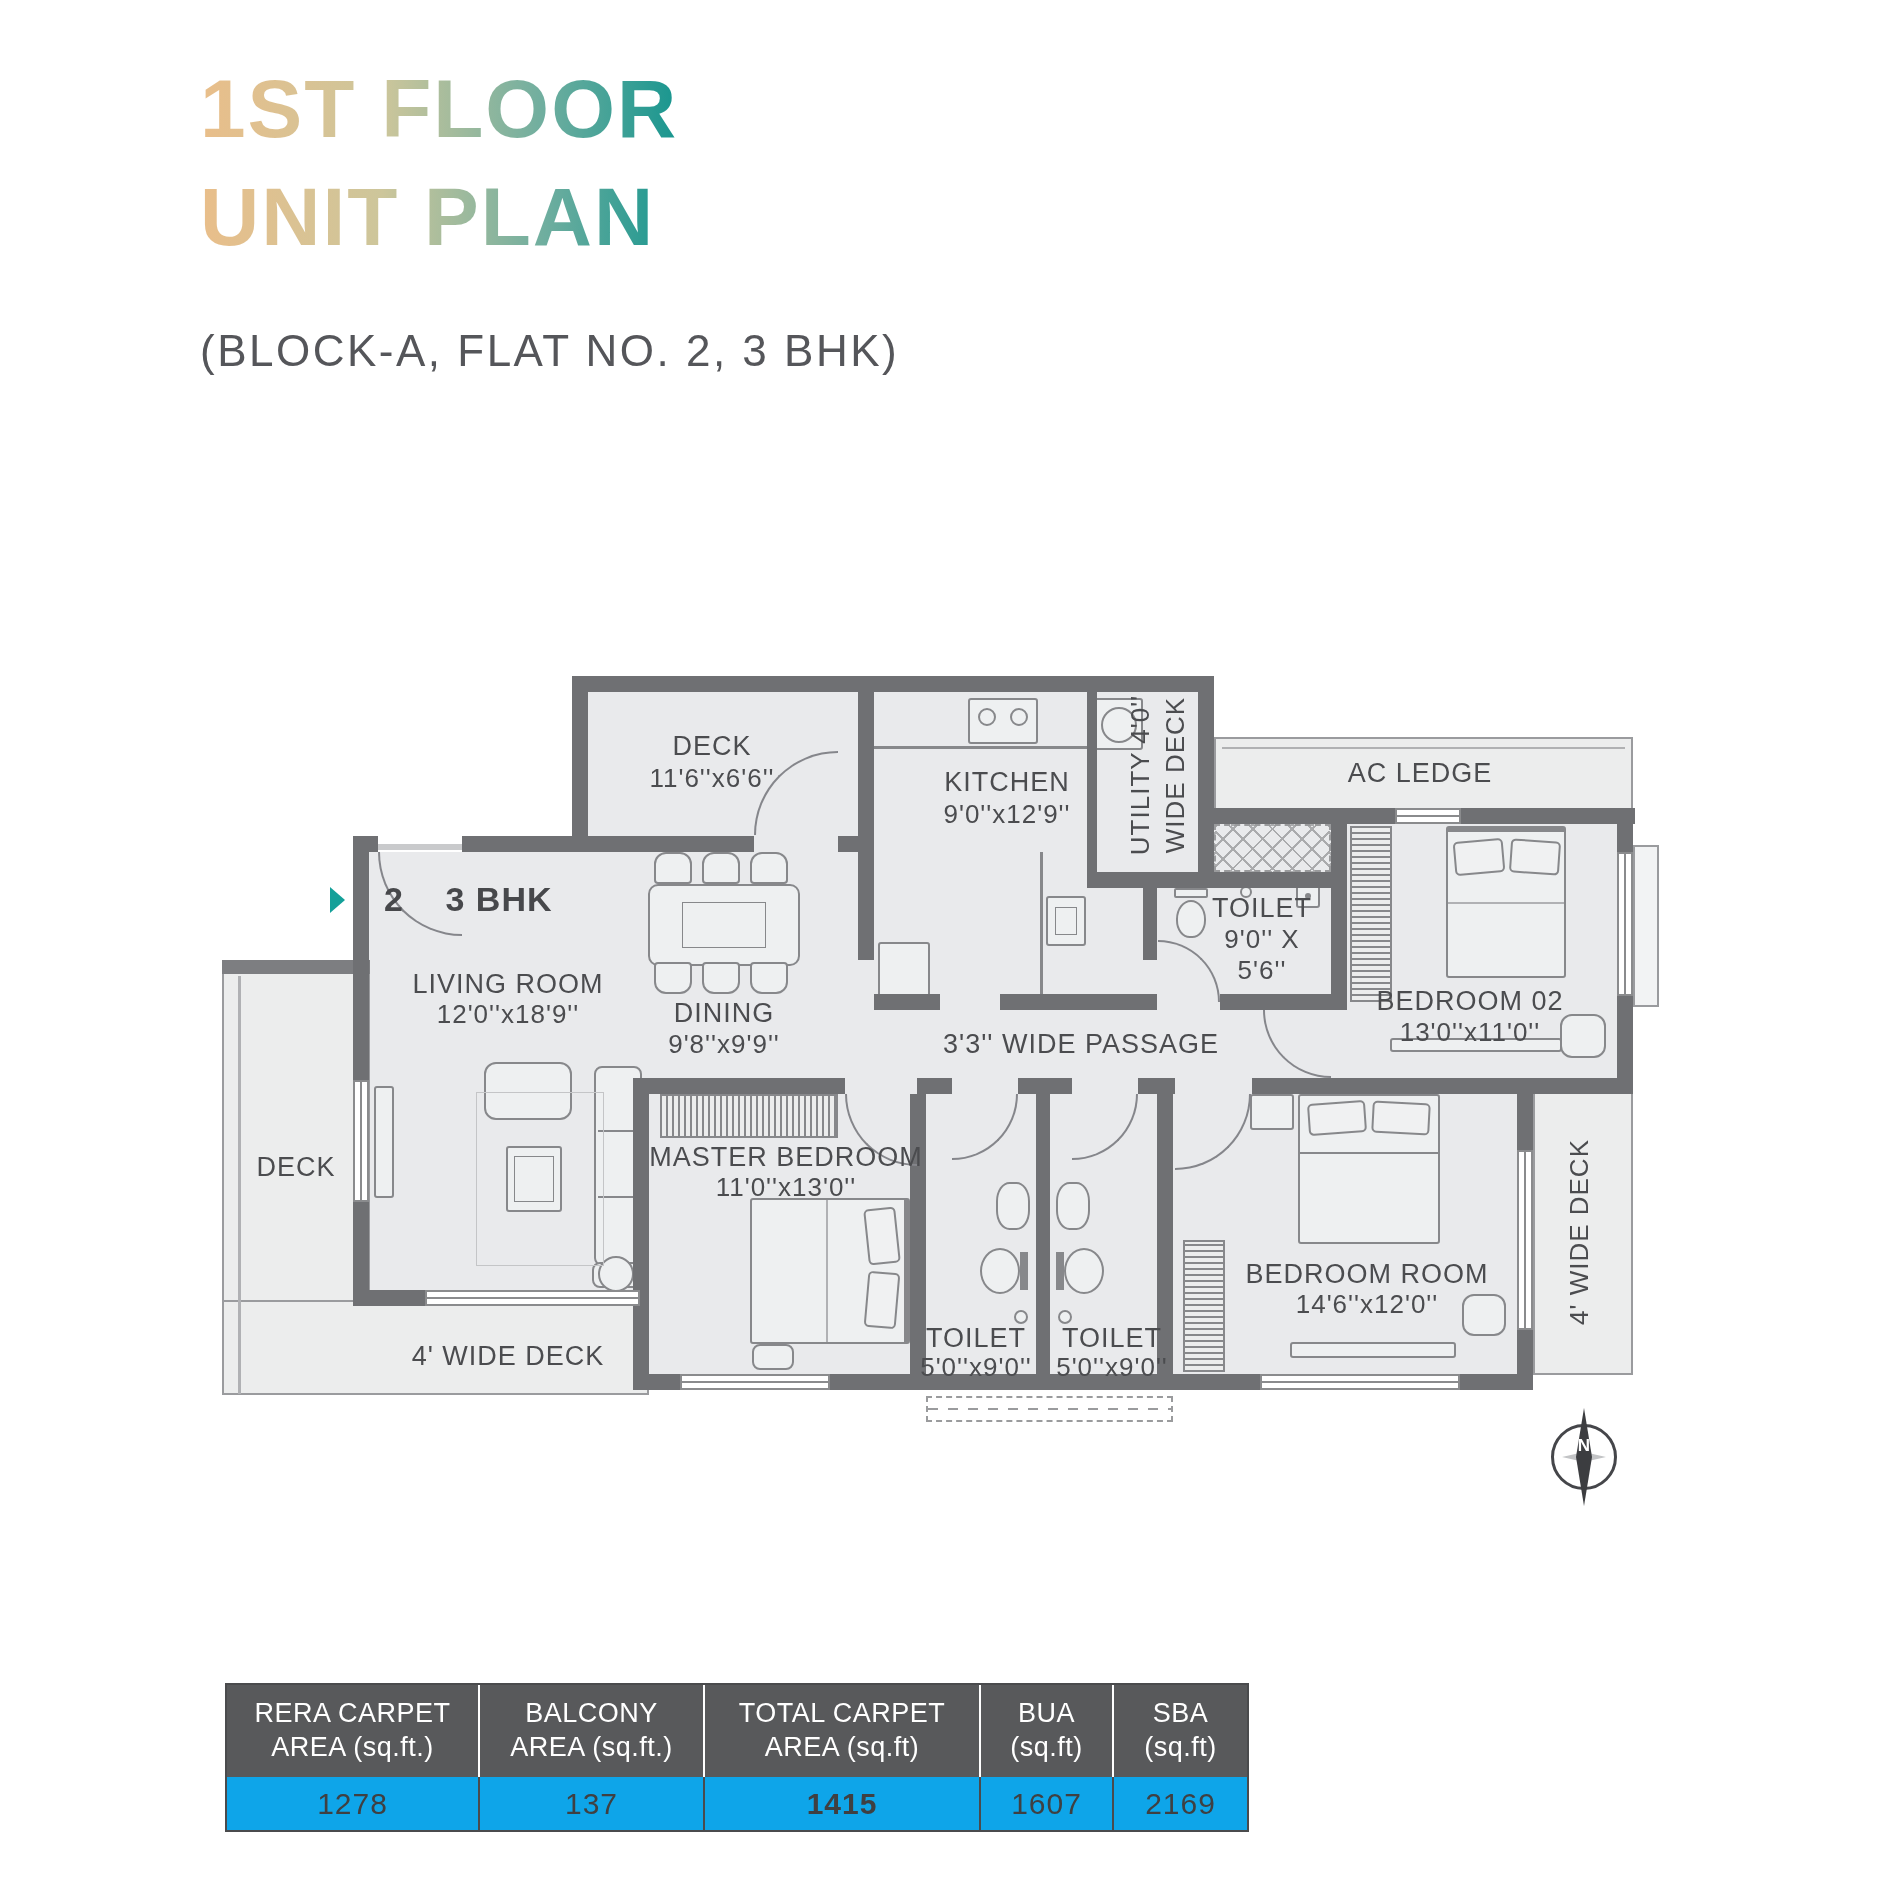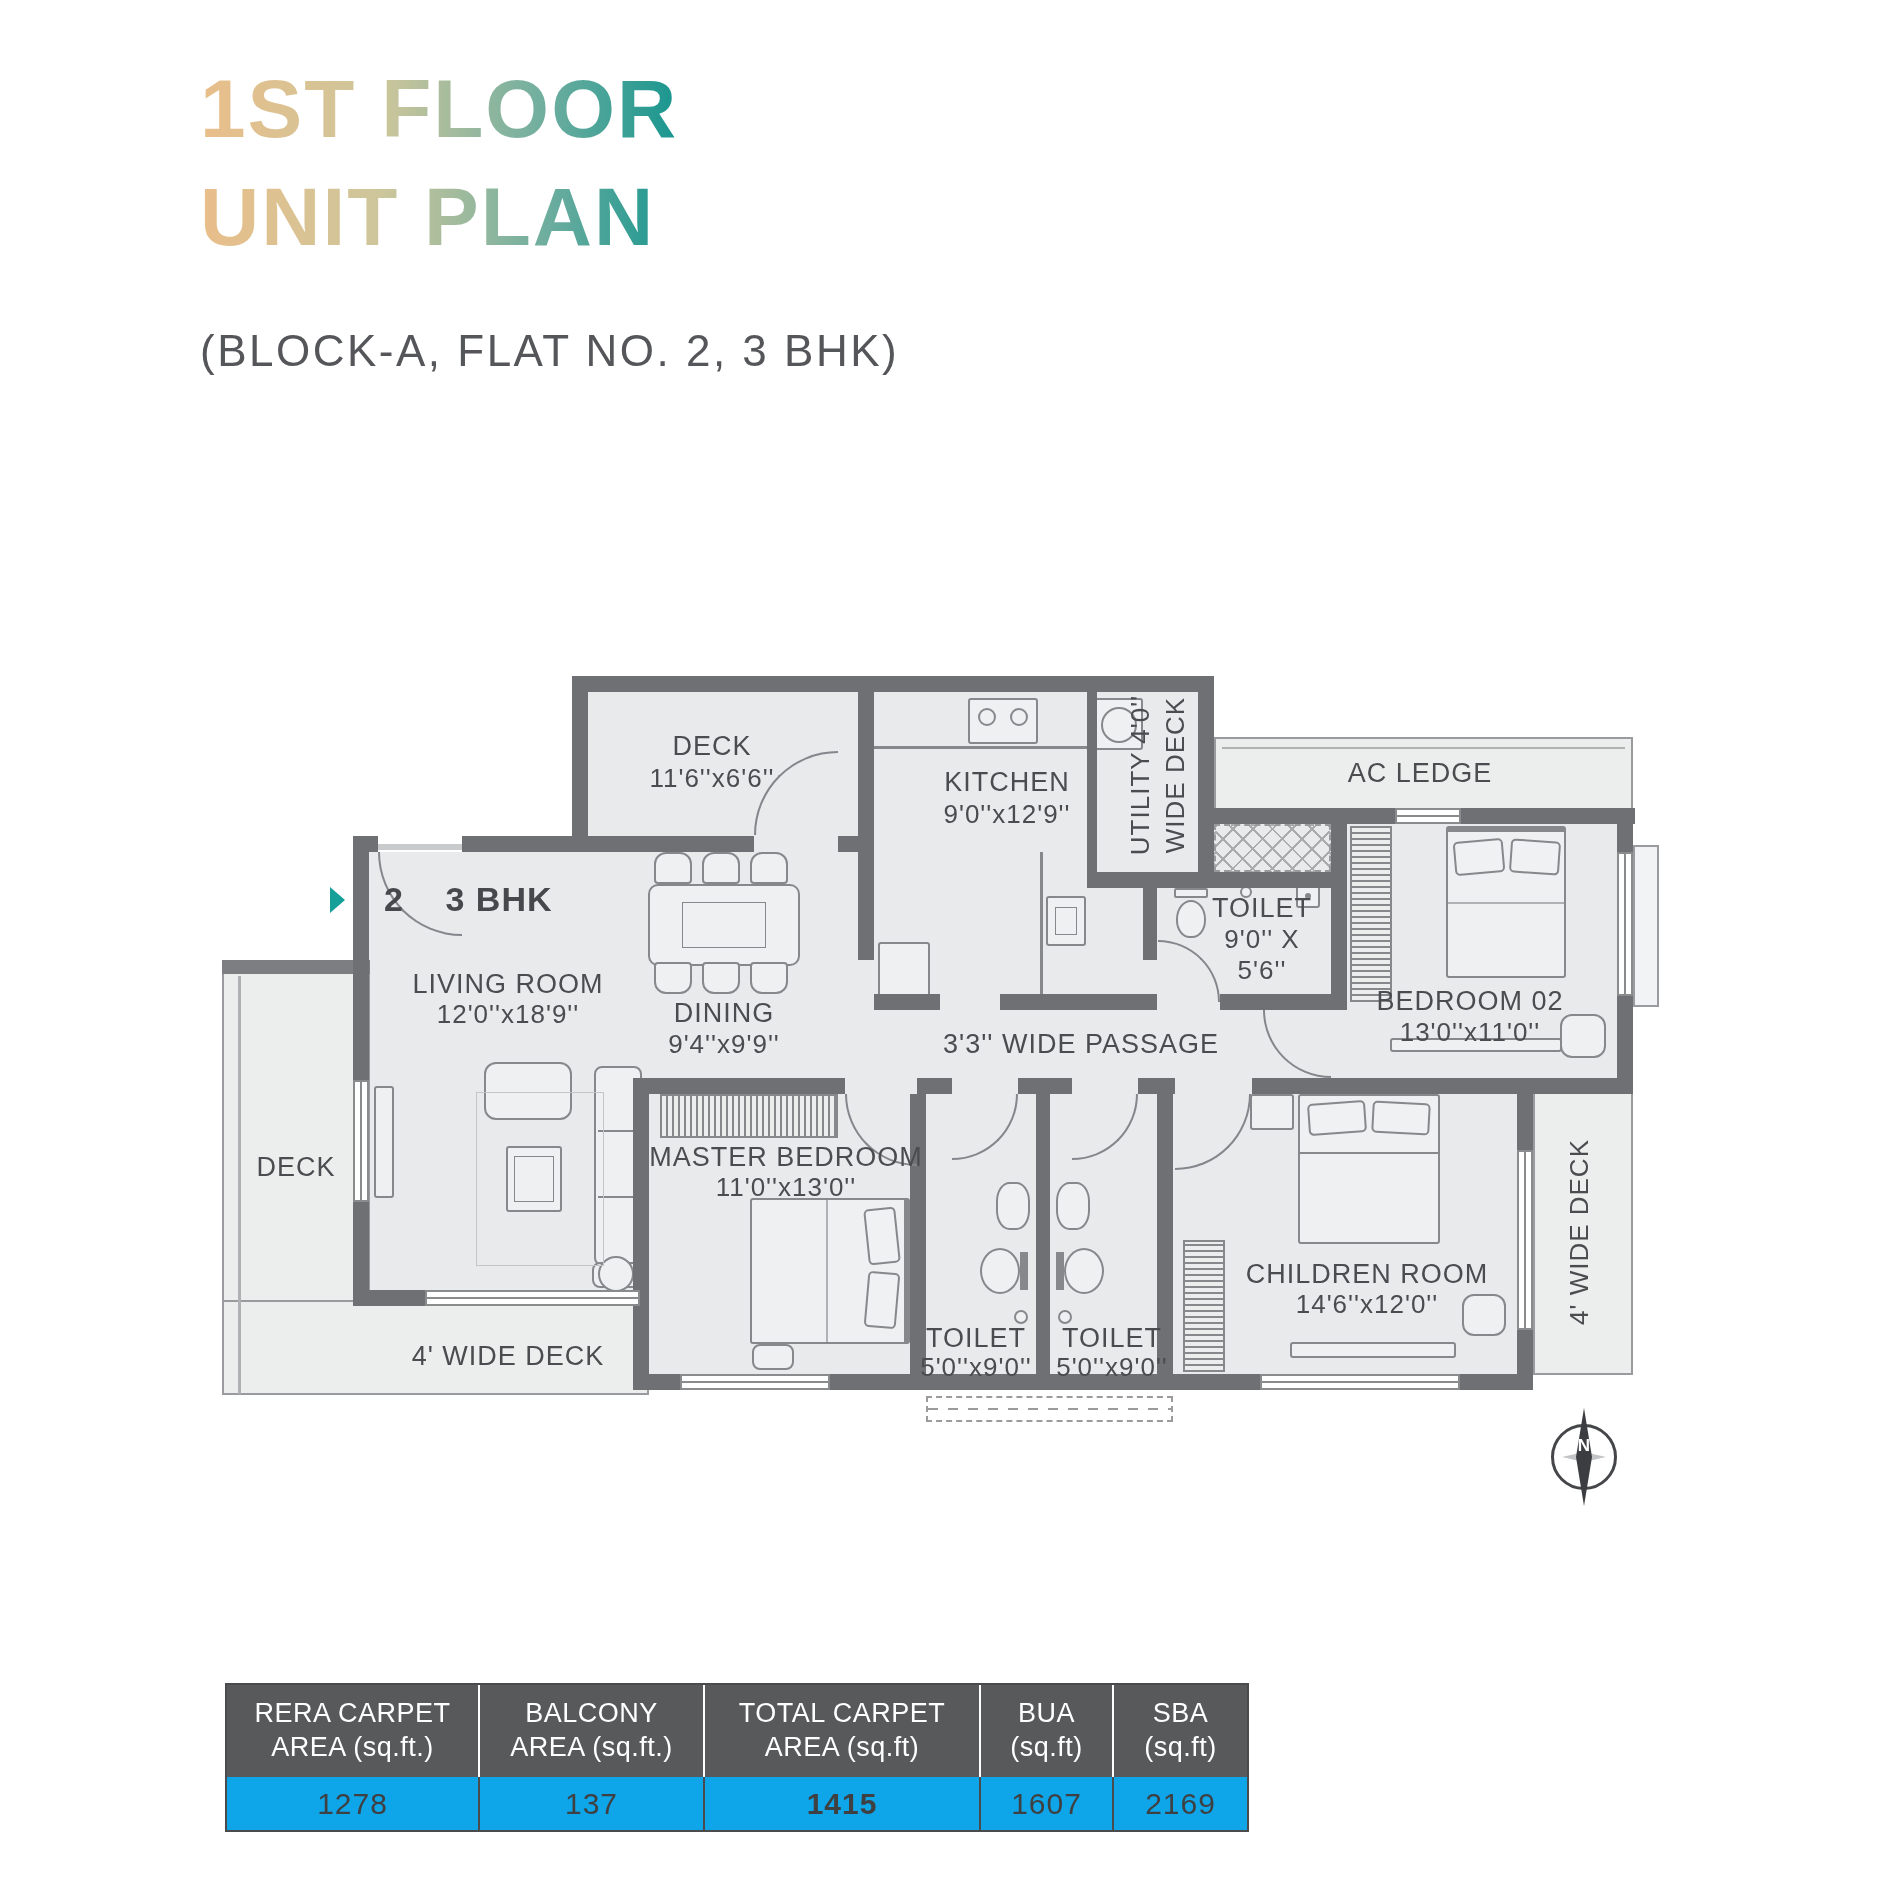--- a/index.html
+++ b/index.html
@@ -227,30 +227,30 @@
   </div>
   <div class="lbl" style="left:1420px;top:773px;">AC LEDGE</div>
   <div class="lbl" style="left:1262px;top:908px;">TOILET</div>
   <div class="lbl dims" style="left:1262px;top:939px;">9'0'' X</div>
   <div class="lbl dims" style="left:1262px;top:970px;">5'6''</div>
   <div class="lbl" style="left:1470px;top:1001px;">BEDROOM 02</div>
   <div class="lbl dims" style="left:1470px;top:1032px;">13'0''x11'0''</div>
   <div class="lbl" style="left:508px;top:984px;">LIVING ROOM</div>
   <div class="lbl dims" style="left:508px;top:1014px;">12'0''x18'9''</div>
   <div class="lbl" style="left:724px;top:1013px;">DINING</div>
-  <div class="lbl dims" style="left:724px;top:1044px;">9'4''x9'9''</div>
+  <div class="lbl dims" style="left:724px;top:1044px;">9'8''x9'9''</div>
   <div class="lbl" style="left:1081px;top:1044px;">3'3'' WIDE PASSAGE</div>
   <div class="lbl" style="left:296px;top:1167px;">DECK</div>
   <div class="lbl" style="left:786px;top:1157px;">MASTER BEDROOM</div>
   <div class="lbl dims" style="left:786px;top:1187px;">11'0''x13'0''</div>
   <div class="lbl" style="left:976px;top:1338px;">TOILET</div>
   <div class="lbl dims" style="left:976px;top:1367px;">5'0''x9'0''</div>
   <div class="lbl" style="left:1112px;top:1338px;">TOILET</div>
   <div class="lbl dims" style="left:1112px;top:1367px;">5'0''x9'0''</div>
-  <div class="lbl" style="left:1367px;top:1274px;">CHILDREN ROOM</div>
+  <div class="lbl" style="left:1367px;top:1274px;">BEDROOM ROOM</div>
   <div class="lbl dims" style="left:1367px;top:1304px;">14'6''x12'0''</div>
   <div class="lbl" style="left:508px;top:1356px;">4' WIDE DECK</div>
   <div class="vert" style="left:1580px;top:1232px;">
     <div class="ln">4' WIDE DECK</div>
   </div>
 
   <div class="arrow" style="left:330px;top:887px;"></div>
   <div class="lbl bold" style="left:394px;top:899px;">2</div>
   <div class="lbl bold" style="left:499px;top:899px;">3 BHK</div>
 

